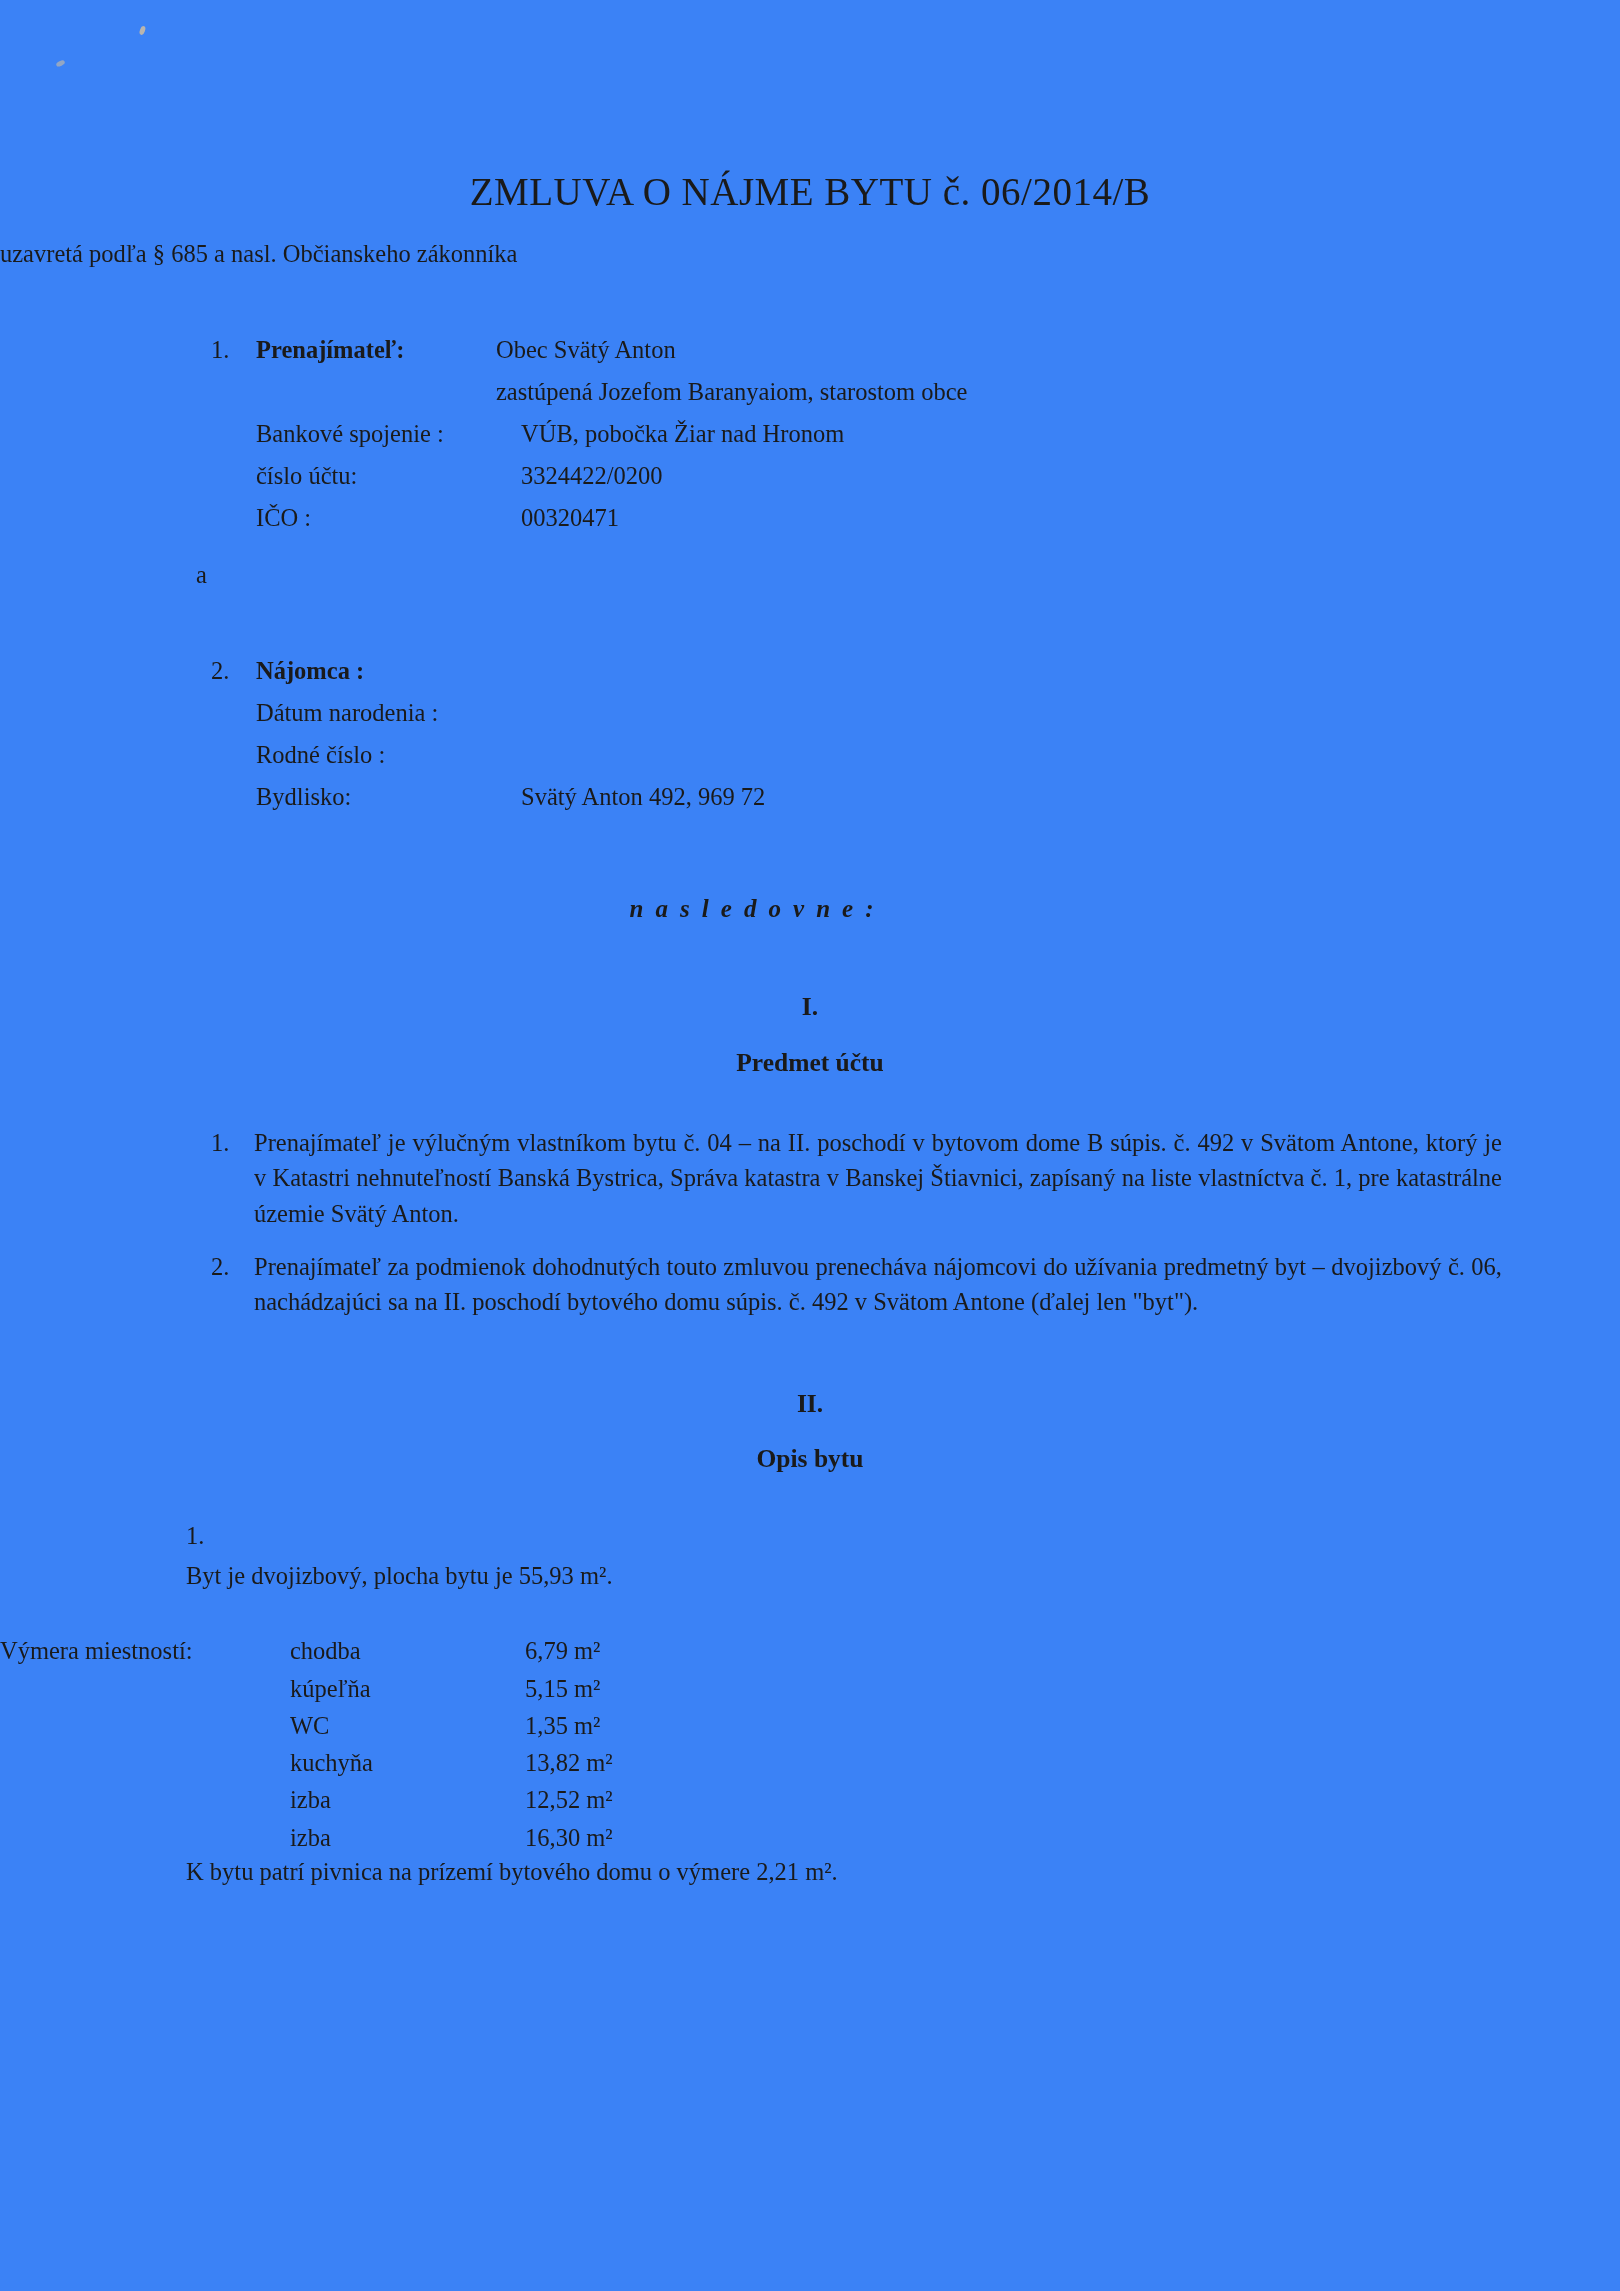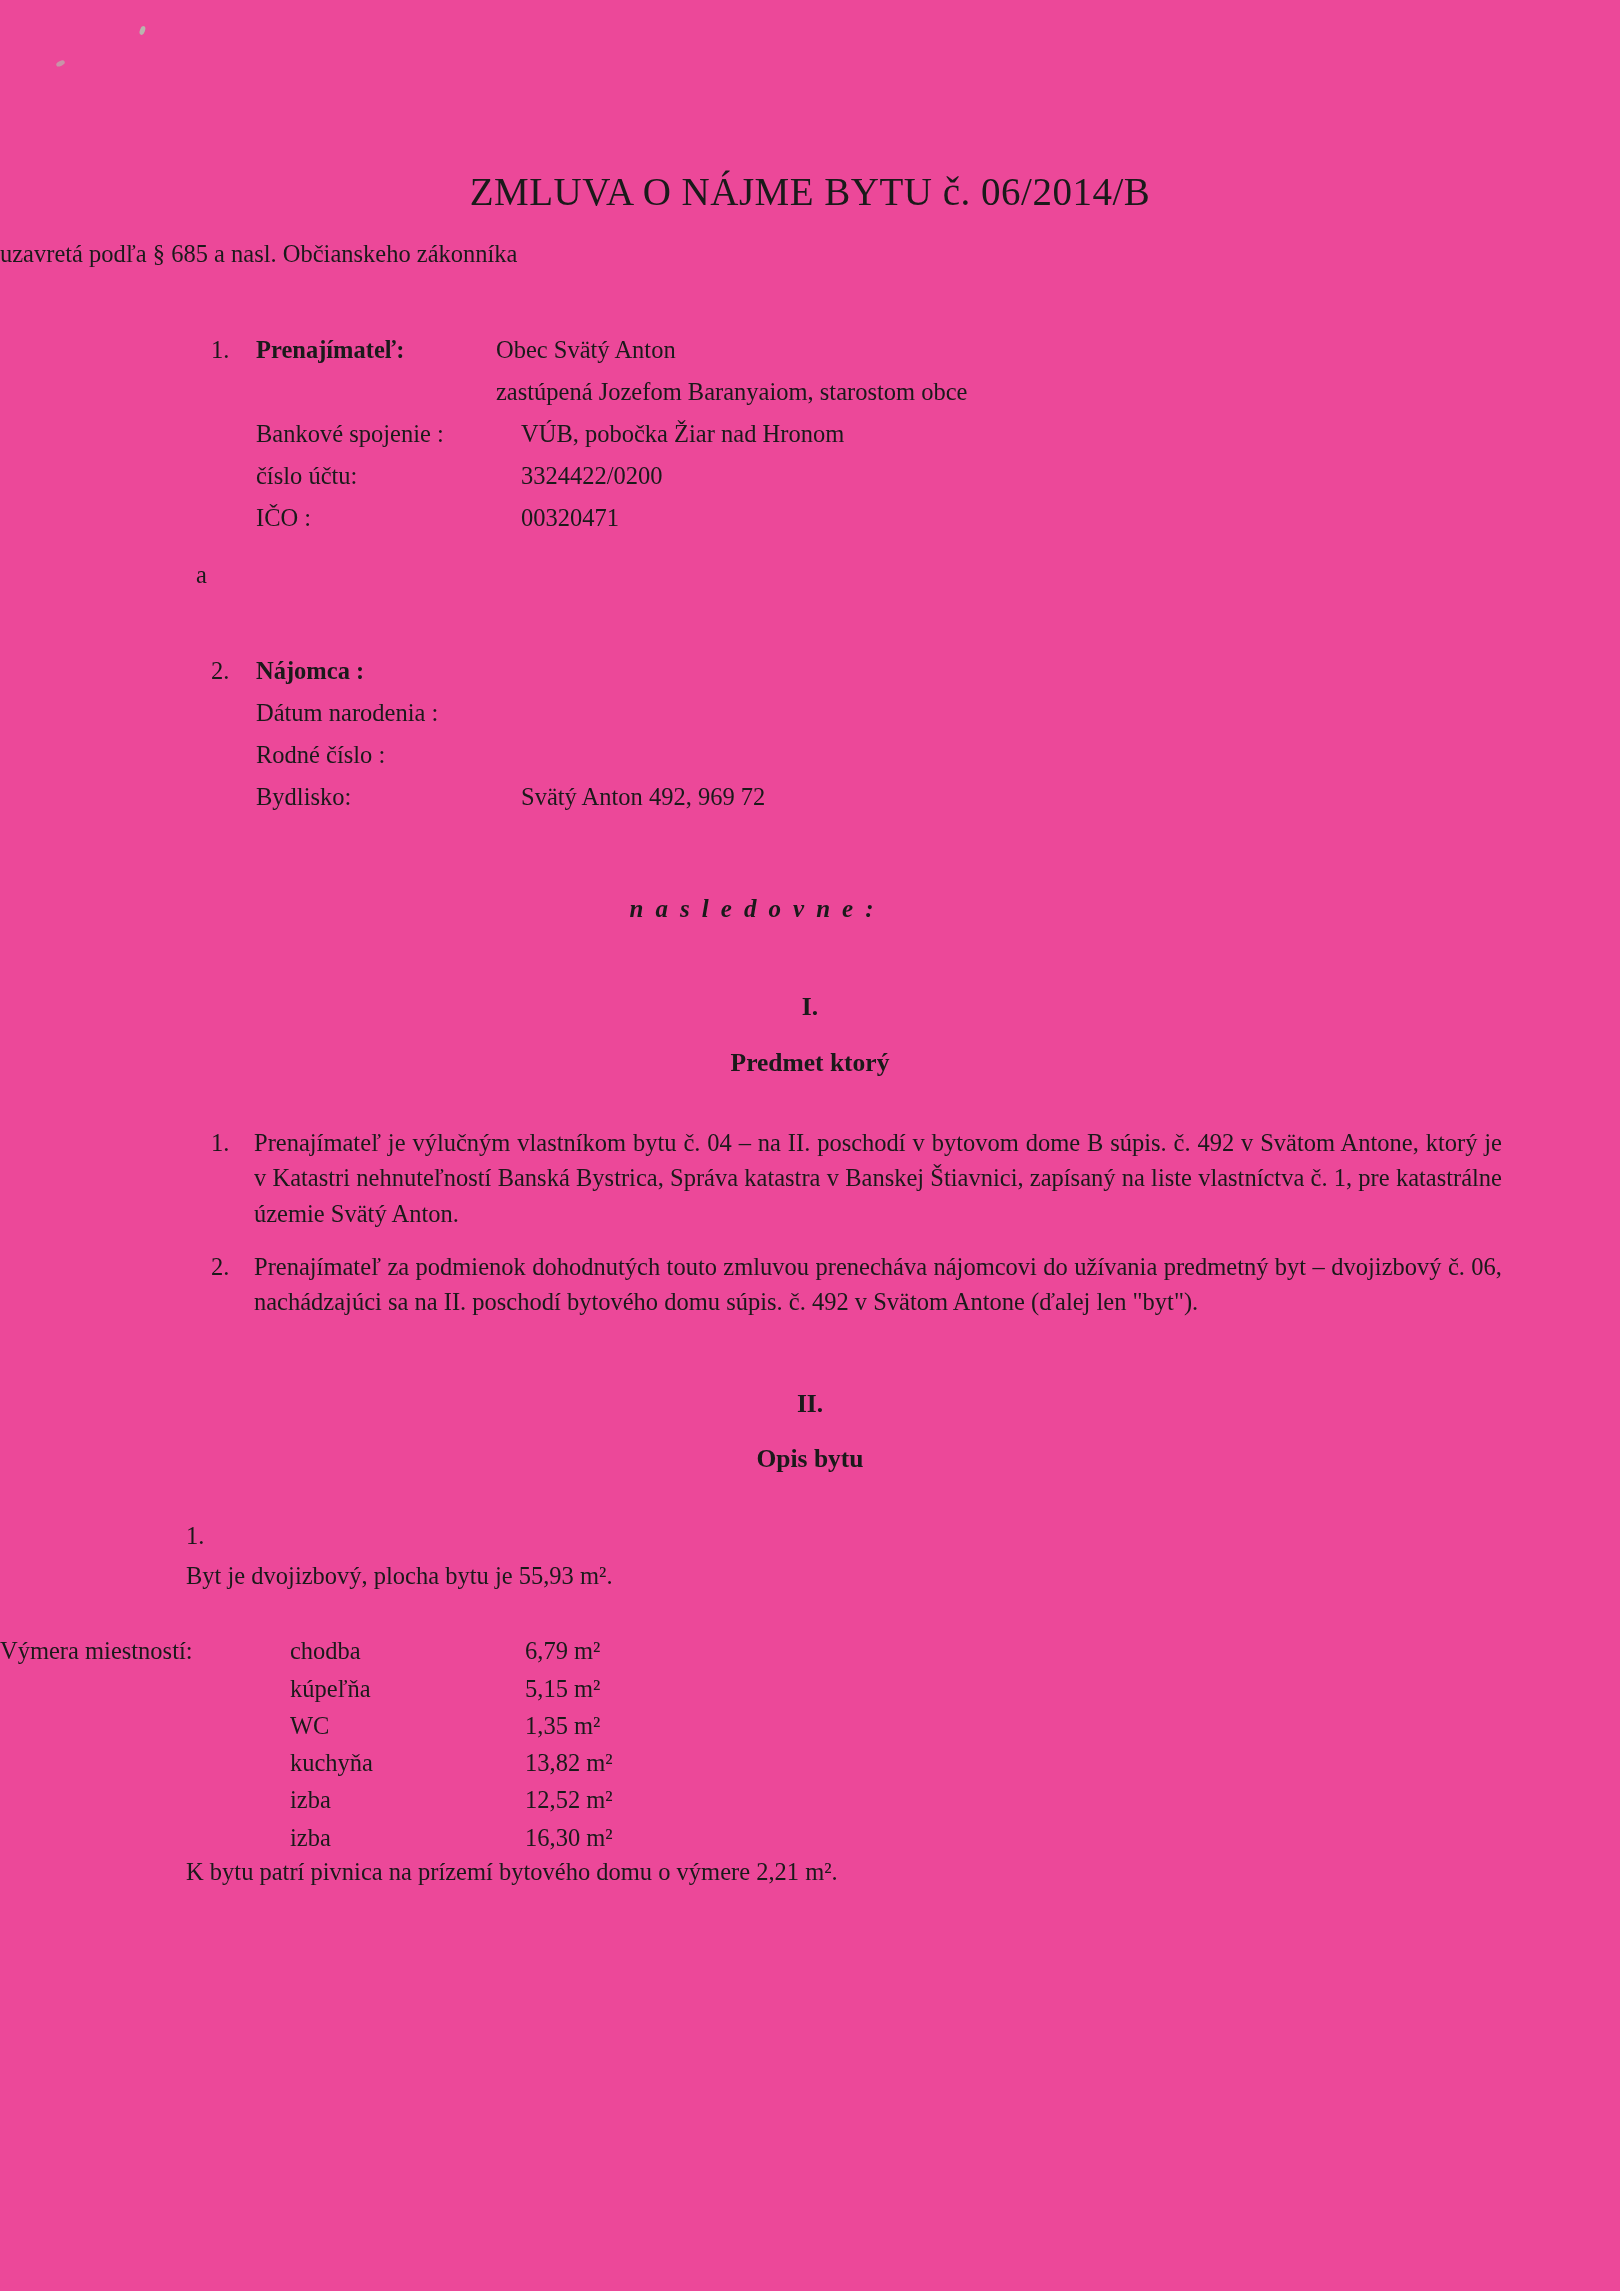--- a/index.html
+++ b/index.html
@@ -12,21 +12,21 @@
     height: 2292px;
     font-family: "Liberation Serif", serif;
     color: #1a1a1a;
     position: relative;
     overflow: hidden;
   }
   .page {
     position: relative;
     width: 1620px;
     height: 2292px;
-    background: #ec4899;
+    background: #3b82f6;
   }
   .speck {
     position: absolute;
     background: #b9b5ae;
     border-radius: 50%;
   }
   .speck.s1 { left: 140px; top: 25.5px; width: 4.9px; height: 8.8px; transform: rotate(20deg); }
   .speck.s2 { left: 56px; top: 61px; width: 8.8px; height: 4.9px; transform: rotate(-25deg); opacity: .7; }
 
   .doc {
@@ -196,21 +196,21 @@
       </div>
       <div class="row hang">
         <span class="lbl" style="width:240px">Bydlisko:</span>
         <span class="val">Svätý Anton 492, 969 72</span>
       </div>
     </div>
 
     <div class="nasledovne">n a s l e d o v n e :</div>
 
     <div class="section-roman">I.</div>
-    <div class="section-heading">Predmet ktorý</div>
+    <div class="section-heading">Predmet účtu</div>
 
     <div class="art-list">
       <div class="art-item">
         <span class="marker">1.</span>
         <span class="body">Prenajímateľ je výlučným vlastníkom bytu č. 04 – na II. poschodí v bytovom dome B súpis. č. 492 v Svätom Antone, ktorý je v Katastri nehnuteľností Banská Bystrica, Správa katastra v Banskej Štiavnici, zapísaný na liste vlastníctva č. 1, pre katastrálne územie Svätý Anton.</span>
       </div>
       <div class="art-item">
         <span class="marker">2.</span>
         <span class="body">Prenajímateľ za podmienok dohodnutých touto zmluvou prenecháva nájomcovi do užívania predmetný byt – dvojizbový č. 06, nachádzajúci sa na II. poschodí bytového domu súpis. č. 492 v Svätom Antone  (ďalej len "byt").</span>
       </div>

